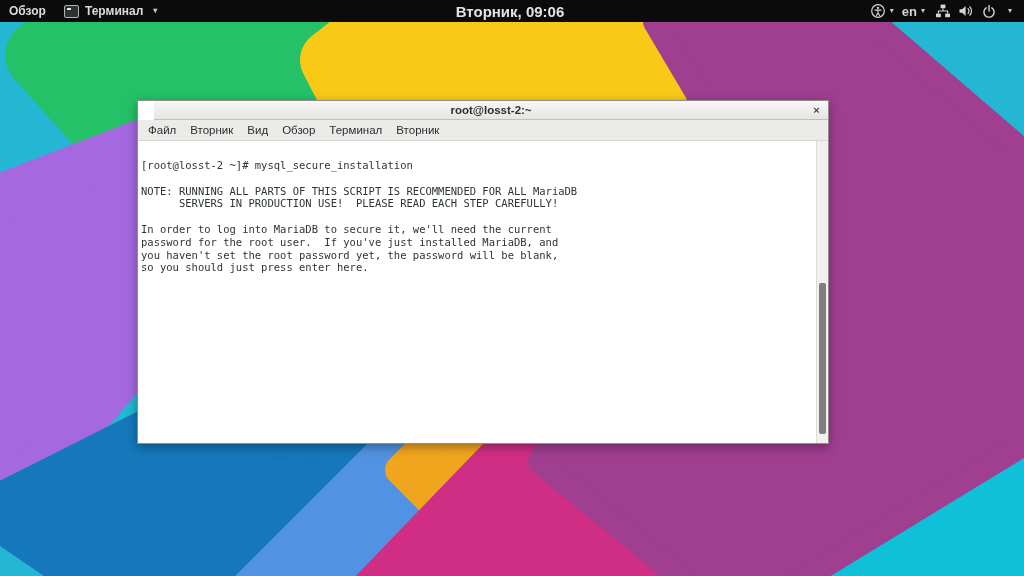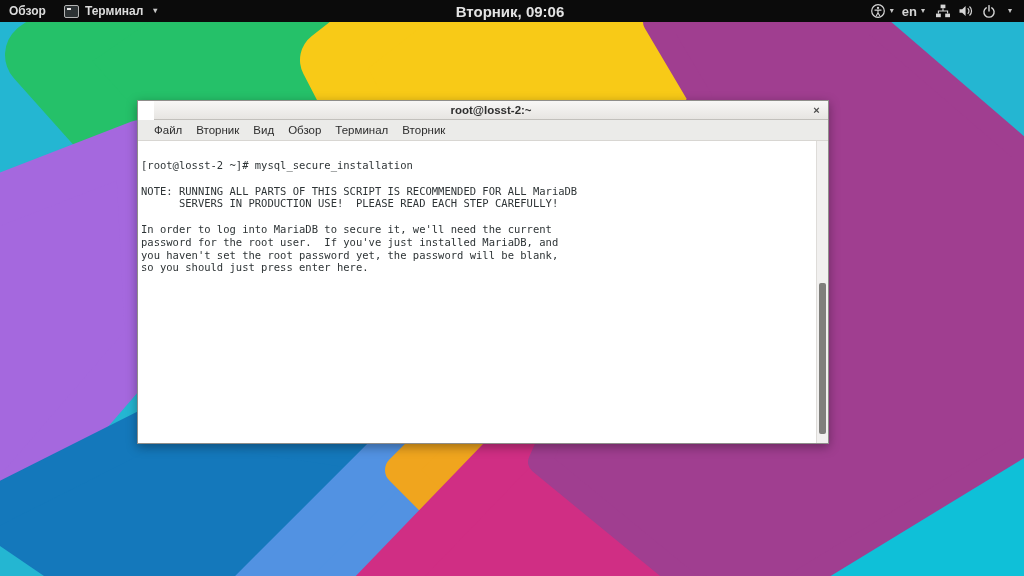--- a/index.html
+++ b/index.html
@@ -37,21 +37,21 @@
     height:18px;flex:0 0 18px;background:linear-gradient(#f8f7f6,#e7e5e2);
     border-bottom:1px solid #c2c0bc;position:relative;display:flex;align-items:center;justify-content:center;margin-left:16px;
   }
   .title{font-size:11.5px;font-weight:700;color:#2f2f2f;}
   .closebtn{
     position:absolute;right:4px;top:1px;width:15px;height:15px;display:flex;align-items:center;justify-content:center;
     font-size:11px;font-weight:700;color:#4a4a4a;cursor:default;
   }
   .menubar{
     height:20px;flex:0 0 20px;background:#ebebe9;border-bottom:1px solid #d8d6d2;
-    display:flex;align-items:center;padding-left:9px;
+    display:flex;align-items:center;padding-left:3px;
   }
   .menu-item{font-size:11.5px;color:#2d2d2d;padding:0 7px;line-height:20px;}
   .termarea{flex:1;position:relative;background:#ffffff;overflow:hidden;}
   .termtext{
     margin:0;padding:18px 14px 0 3px;font-family:"DejaVu Sans Mono","Liberation Mono",monospace;
     font-size:10.5px;line-height:12.8px;color:#2e3436;white-space:pre;
   }
   .term-line{
     padding:0 0 0 3px;font-family:"DejaVu Sans Mono","Liberation Mono",monospace;
     font-size:10.5px;line-height:12.8px;color:#2e3436;white-space:pre;display:flex;align-items:center;

